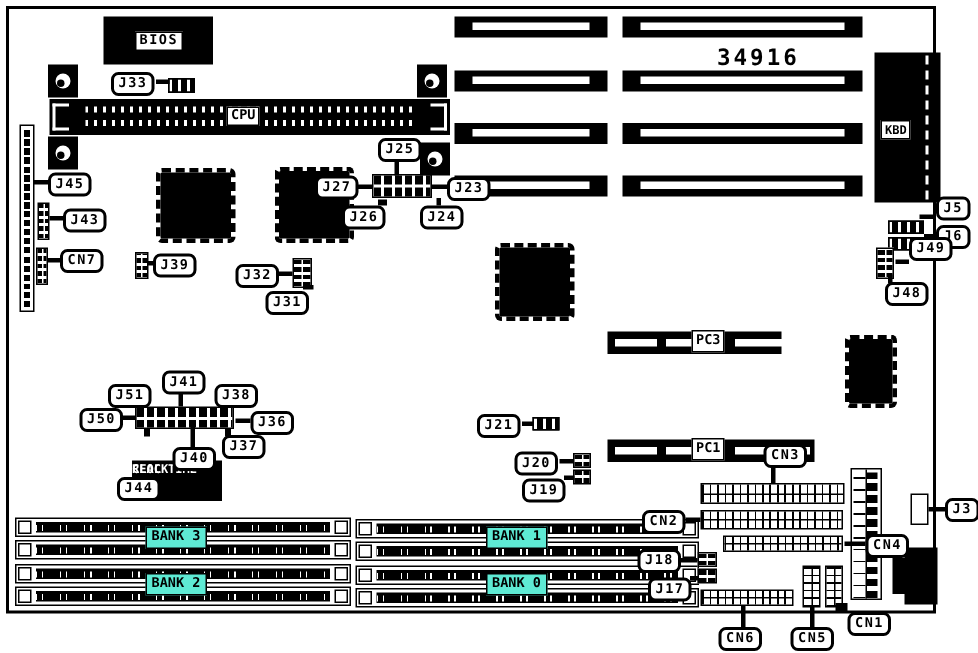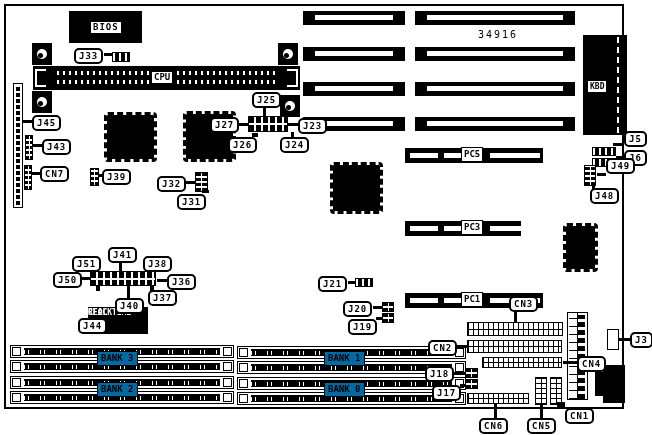--- a/index.html
+++ b/index.html
@@ -66,21 +66,21 @@
   .donut{left:5px;top:6px;width:10px;height:10px;border-radius:50%;background:#fff;}
   .donut:after{content:'';position:absolute;left:1px;top:4px;width:5px;height:5px;border-radius:50%;background:#000;}
 
   
   .bios{left:69px;top:11px;width:73px;height:32px;background:#000;z-index:2;}
   .bioslbl{left:90px;top:21px;letter-spacing:1px;}
   
   .kbd{left:583px;top:35px;width:44px;height:100px;background:#000;z-index:2;}
   .kbd:after{content:'';position:absolute;right:8px;top:2px;bottom:2px;border-left:2px dashed #fff;}
   .kbdlbl{left:587px;top:80px;font-size:8px;}
-  .num{left:478px;top:29px;color:#000;font-size:10px;font-weight:normal;letter-spacing:2px;z-index:5;}
+  .num{left:478px;top:29px;color:#000;font-size:15px;font-weight:bold;letter-spacing:2px;z-index:5;}
 
   
   .rtc{left:88px;top:307px;width:60px;height:27px;background:#000;color:#fff;z-index:4;
        text-align:center;font-size:8px;font-weight:bold;line-height:12px;}
   .rtc span{position:static;display:block;}
 
   
   .pwr{left:567px;top:312px;width:21px;height:88px;background:#fff;border:1px solid #000;z-index:3;}
   .pwr:before{content:'';position:absolute;left:1px;top:0;bottom:0;width:8px;border-right:1px solid #000;
       background-image:repeating-linear-gradient(0deg,#000 0 1px,transparent 1px 8px);}
@@ -89,21 +89,21 @@
   .rear{left:603px;top:365px;width:22px;height:38px;background:#000;z-index:4;}
   .rear2{left:595px;top:372px;width:10px;height:24px;background:#000;z-index:4;}
 
   
   .simm{background:#fff;border:1px solid #000;z-index:2;}
   .clip{top:1px;bottom:1px;width:9px;background:#fff;border:1px solid #000;}
   .cl{left:1px;} .cr{right:1px;}
   .simmbar{left:13px;right:13px;top:2px;bottom:2px;background:#000;
       background-image:repeating-linear-gradient(90deg,#fff 0 1px,transparent 1px 4px,#fff 4px 5px,transparent 5px 16px);
       background-size:100% 4px;background-repeat:no-repeat;background-position:0 2px;}
-  .banklabel{background:#0369a1;border:1px solid #000;font-size:9px;font-weight:bold;
+  .banklabel{background:#5eead4;border:1px solid #000;font-size:9px;font-weight:bold;
       line-height:13px;padding:0 3px;z-index:9;white-space:nowrap;}
 </style>
 </head>
 <body>
 
 <div id="diagram">
   <div class="outline"></div>
 
   <div class="bios"></div>
   <span class="boxlabel bioslbl">BIOS</span>
@@ -157,26 +157,20 @@
       <div class="isa-stripe"></div>
     </div>
     <div class="isa" style="left: 415px; top: 82px; width: 160px; height: 14px;">
       <div class="isa-stripe"></div>
     </div>
     <div class="isa" style="left: 303px; top: 117px; width: 102px; height: 14px;">
       <div class="isa-stripe"></div>
     </div>
     <div class="isa" style="left: 415px; top: 117px; width: 160px; height: 14px;">
       <div class="isa-stripe"></div>
-    </div>
-    <div class="pc" style="left: 405px; top: 148px; width: 138px; height: 15px;">
-      <div class="pcseg s1"></div>
-      <div class="pcseg s2"></div>
-      <div class="pcseg s3"></div>
-      <div class="pclabel">PC5</div>
     </div>
     <div class="pc" style="left: 405px; top: 221px; width: 116px; height: 15px;">
       <div class="pcseg s1"></div>
       <div class="pcseg s2"></div>
       <div class="pcseg s3"></div>
       <div class="pclabel">PC3</div>
     </div>
     <div class="pc" style="left: 405px; top: 293px; width: 138px; height: 15px;">
       <div class="pcseg s1"></div>
       <div class="pcseg s2"></div>

